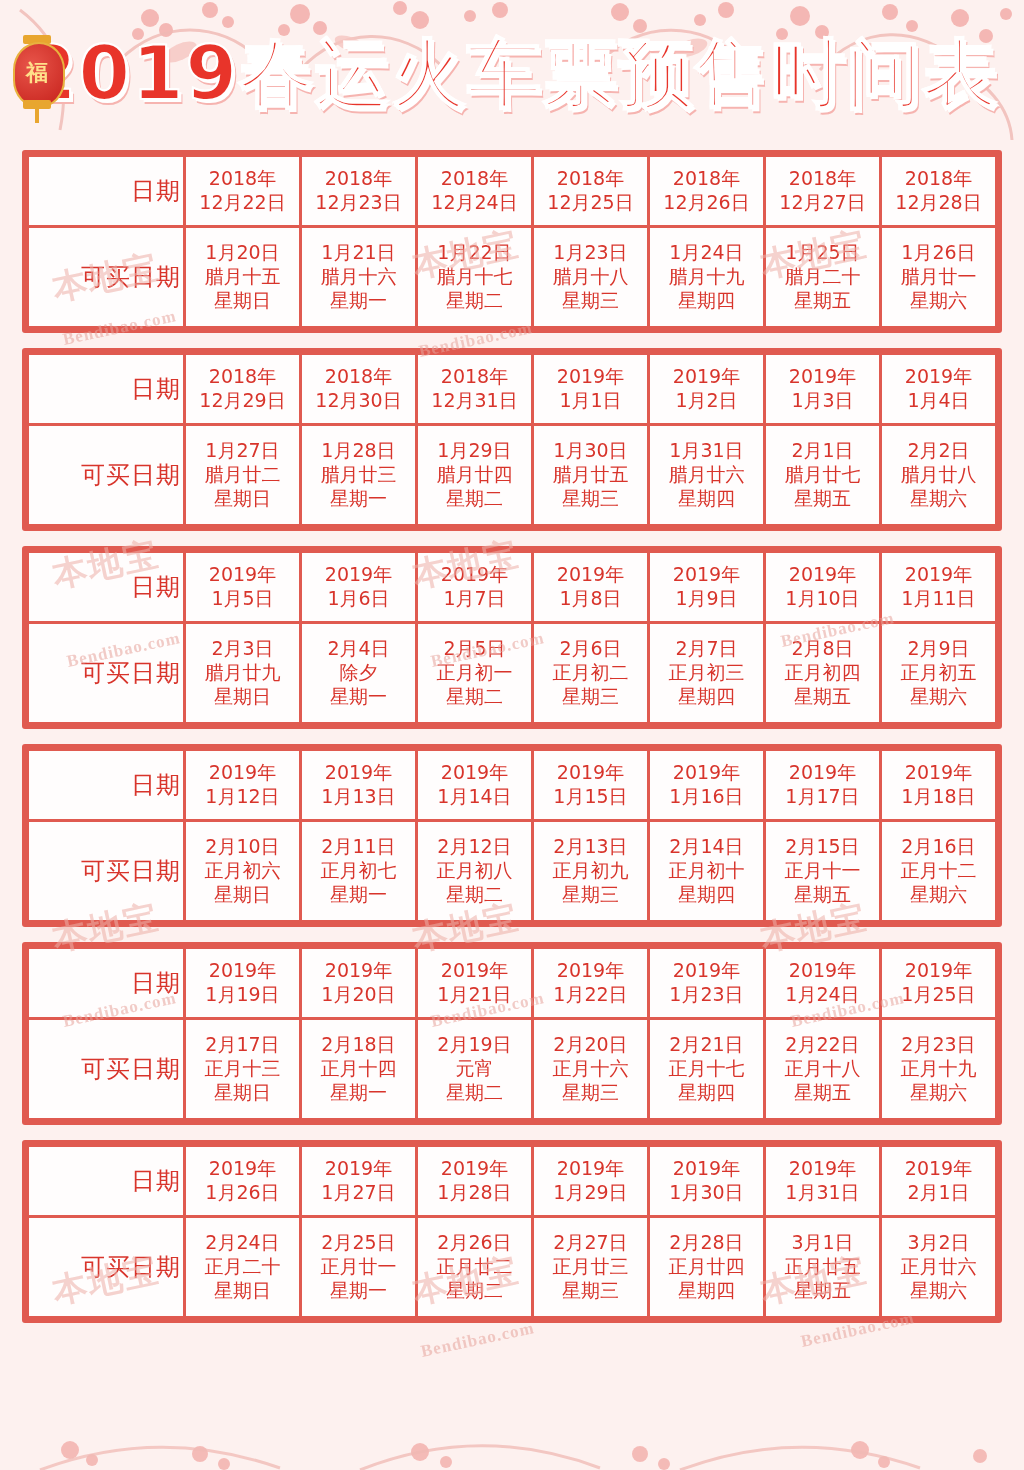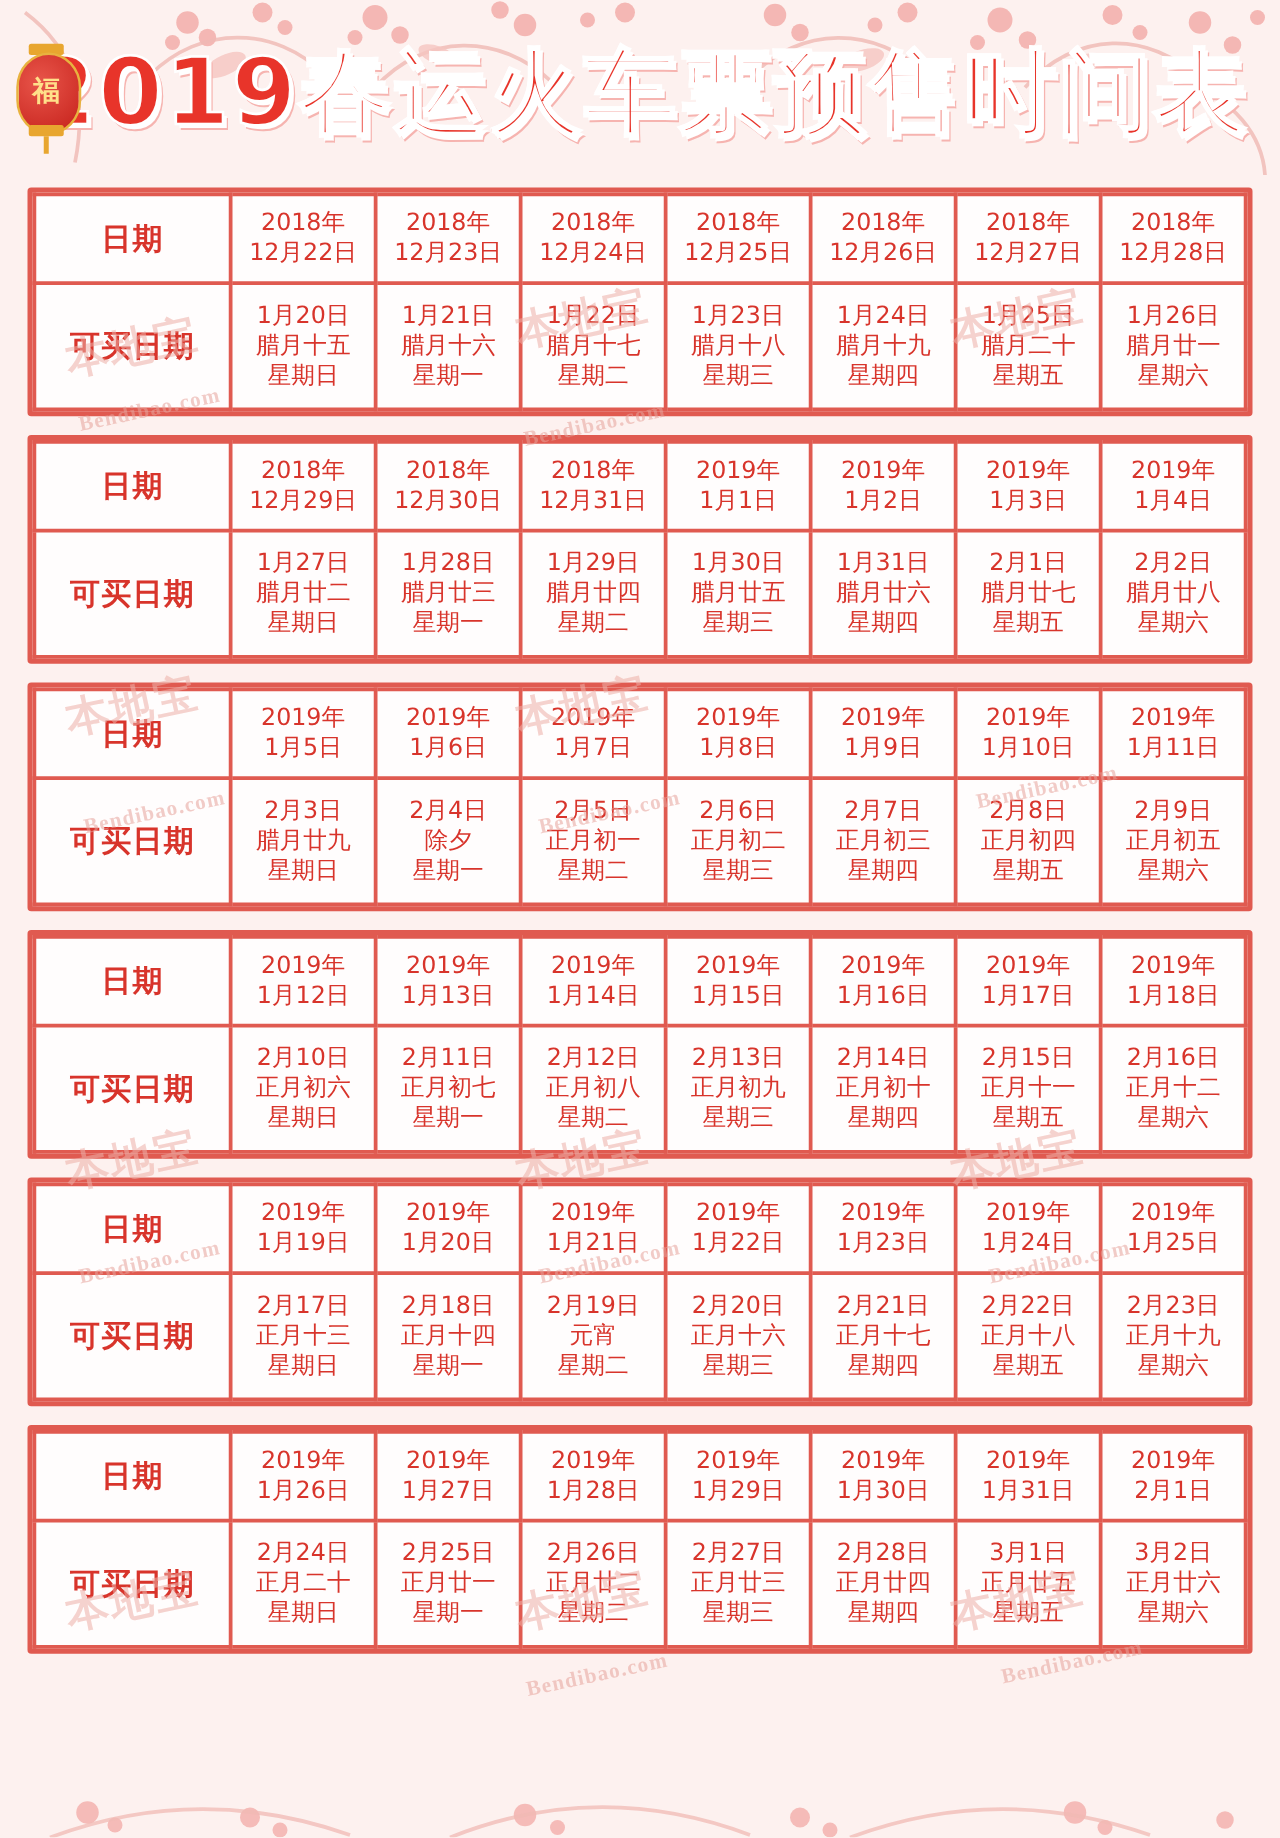--- a/index.html
+++ b/index.html
@@ -74,22 +74,23 @@
     color:#d8342b;
     font-size:19px;
     line-height:1.26;
     padding:6px 2px;
     background:rgba(255,255,255,0.55);
     font-family:"DejaVu Sans","Liberation Sans",sans-serif;
   }
   td.label{
     width:150px;
     font-size:24px;
-    font-weight:bold;
+    font-weight:normal;
     letter-spacing:1px;
+    text-align:right;
   }
   tr.row-date td{height:56px;}
   tr.row-buy td{height:86px;}
 
   
   .wm{
     position:absolute;z-index:5;pointer-events:none;
     font-family:"Liberation Serif","DejaVu Serif",serif;
     color:#e8a9a3;opacity:.55;
     transform:rotate(-12deg);

